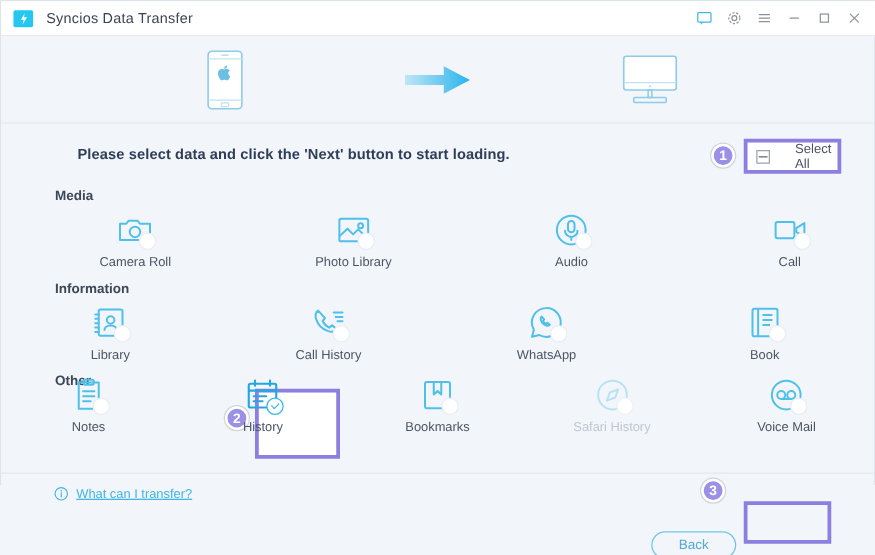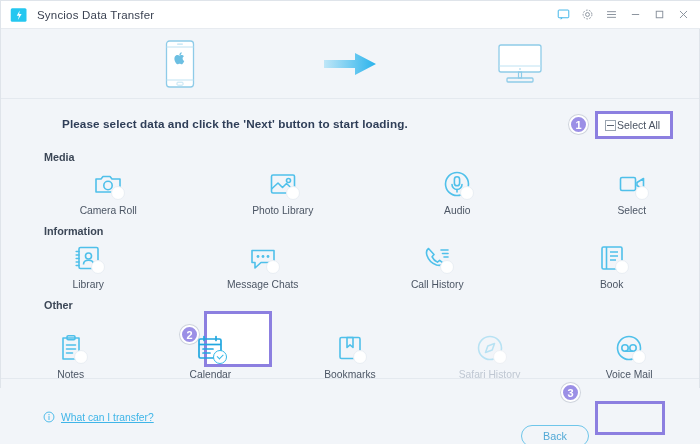--- a/index.html
+++ b/index.html
@@ -57,21 +57,21 @@
     position:absolute;left:597px;top:113px;width:72px;height:22px;
     background:#ffffff;display:flex;align-items:center;box-sizing:border-box;
   }
   .cbx{
     width:11px;height:11px;border:1px solid #9aa4b0;background:#fff;
     margin-left:7px;position:relative;box-sizing:border-box;flex:none;
   }
   .cbx .dash{
     position:absolute;left:1px;top:4px;width:7px;height:1px;background:#5d6673;
   }
-  .sa-label{font-size:10.5px;color:#4a5362;margin-left:1px;}
+  .sa-label{font-size:10.5px;color:#4a5362;margin-left:20px;}
 
   .badge{
     position:absolute;width:19px;height:19px;border-radius:50%;
     display:flex;align-items:center;justify-content:center;
     font-size:11px;font-weight:bold;color:#ffffff;
     background:#9b8fe6;border:2px solid #ffffff;
     box-shadow:0 0 0 1px #cfd4dd;box-sizing:border-box;
   }
   #badge1{left:568px;top:114px;}
   #badge2{left:179px;top:324px;}
@@ -82,21 +82,21 @@
     position:absolute;left:43px;font-size:10.8px;font-weight:bold;color:#3c4757;
   }
   #grp-media{top:150px;}
   #grp-info{top:224px;}
   #grp-other{top:298px;}
 
   
   .row{position:absolute;left:0;width:698px;height:62px;display:flex;}
   #row-media{top:164px;padding-left:20px;}
   #row-info{top:238px;}
-  #row-other{top:328px;}
+  #row-other{top:296px;}
   .cell{
     flex:1;display:flex;flex-direction:column;align-items:center;justify-content:flex-start;
     padding-top:4px;
   }
   .ico{
     width:30px;height:30px;position:relative;display:flex;align-items:center;justify-content:center;
   }
   .ico svg{display:block;}
   .mark{
     position:absolute;right:-2px;bottom:-1px;width:14px;height:14px;border-radius:50%;
@@ -119,21 +119,21 @@
   .calendar-box{
     position:absolute;left:206px;top:313px;width:62px;height:50px;background:#ffffff;
   }
 
   
   .footer{
     position:absolute;left:0;top:377px;width:698px;height:65px;
     background:#f2f5f9;border-top:1px solid #e4e9ef;
   }
   .help{
-    position:absolute;left:42px;top:410px;display:flex;align-items:center;text-align:right;
+    position:absolute;left:42px;top:388px;display:flex;align-items:center;text-align:right;
   }
   .help .hi{width:12px;height:12px;flex:none;}
   .help-label{
     font-size:10.3px;color:#3fb5e8;text-decoration:underline;margin-left:6px;
   }
   .btn-back{
     position:absolute;left:520px;top:424px;width:68px;height:22px;border-radius:11px;
     border:1px solid #6fc6ea;color:#52a9d6;background:#f2f5f9;
     font-size:10.8px;display:flex;align-items:center;justify-content:center;
     box-sizing:border-box;
@@ -297,21 +297,21 @@
     <div class="cell">
       <div class="ico">
         <svg width="30" height="30" viewBox="0 0 30 30">
           <g fill="none" stroke="#4fc0ea" stroke-width="1.6" stroke-linejoin="round">
             <rect x="3.5" y="8.5" width="15" height="13" rx="1.5"></rect>
             <path d="M20 13.5 L26.5 9.5 v11 L20 16.5 z"></path>
           </g>
         </svg>
         <span class="mark"></span>
       </div>
-      <div class="cap">Select</div>
+      <div class="cap">Call</div>
     </div>
 
   </div>
 
   <div class="grp" id="grp-info">Information</div>
   <div class="row" id="row-info">
 
     <div class="cell">
       <div class="ico">
         <svg width="30" height="30" viewBox="0 0 30 30">
@@ -326,52 +326,48 @@
               <line x1="3.2" y1="19" x2="6" y2="19"></line>
               <line x1="3.2" y1="22.5" x2="6" y2="22.5"></line>
             </g>
           </g>
         </svg>
         <span class="mark"></span>
       </div>
       <div class="cap">Library</div>
     </div>
 
-    <div class="cell">
-      <div class="ico">
-        <svg width="30" height="30" viewBox="0 0 30 30">
-          <g fill="none" stroke="#4fc0ea" stroke-width="1.6" stroke-linejoin="round">
-            <path d="M4 7.5h22v12H13l-6 5.5v-5.5H4z"></path>
-          </g>
-          <g fill="#4fc0ea">
-            <circle cx="10" cy="13.5" r="1.4"></circle>
-            <circle cx="15" cy="13.5" r="1.4"></circle>
-            <circle cx="20" cy="13.5" r="1.4"></circle>
-          </g>
-        </svg>
-        <span class="mark"></span>
-      </div>
-      <div class="cap">Message Chats</div>
-    </div>
 
     <div class="cell">
       <div class="ico">
         <svg width="30" height="30" viewBox="0 0 30 30">
           <g fill="none" stroke="#4fc0ea" stroke-width="1.6" stroke-linecap="round" stroke-linejoin="round">
             <path d="M6.5 5.5c-2 1.5-2.5 4-1.5 7 1.4 4.3 5.2 8 9.5 9.4 3 .9 5.5.4 7-1.6l-3.8-3-2.3 1.8c-2.3-1.1-4.2-3-5.3-5.3l1.9-2.3z"></path>
             <line x1="19" y1="7" x2="26" y2="7"></line>
             <line x1="20.5" y1="10.5" x2="26" y2="10.5"></line>
             <line x1="22" y1="14" x2="26" y2="14"></line>
           </g>
         </svg>
         <span class="mark"></span>
       </div>
       <div class="cap">Call History</div>
     </div>
 
+    <div class="cell">
+      <div class="ico">
+        <svg width="30" height="30" viewBox="0 0 30 30">
+          <g fill="none" stroke="#4fc0ea" stroke-width="1.6" stroke-linejoin="round">
+            <path d="M15 3.5a11.5 11.5 0 0 0-9.9 17.3L3.6 26.4l5.8-1.4A11.5 11.5 0 1 0 15 3.5z"></path>
+            <path d="M11.4 10.3c-.8.6-1 1.7-.6 2.9.6 1.9 2.3 3.6 4.2 4.2 1.2.4 2.3.2 2.9-.6l-1.9-1.5-1.2.9c-1-.5-1.9-1.4-2.4-2.4l.9-1.2z"></path>
+          </g>
+        </svg>
+        <span class="mark"></span>
+      </div>
+      <div class="cap">WhatsApp</div>
+    </div>
 
     <div class="cell">
       <div class="ico">
         <svg width="30" height="30" viewBox="0 0 30 30">
           <g fill="none" stroke="#4fc0ea" stroke-width="1.6" stroke-linejoin="round">
             <rect x="5" y="4" width="20" height="22" rx="1.5"></rect>
             <line x1="9.5" y1="4" x2="9.5" y2="26"></line>
             <path d="M13 9h8M13 13h8M13 17h6"></path>
           </g>
         </svg>
@@ -410,21 +406,21 @@
           <g fill="none" stroke="#22a7e0" stroke-width="1.7" stroke-linejoin="round">
             <rect x="4" y="6" width="22" height="19" rx="1.5"></rect>
             <line x1="4" y1="11.5" x2="26" y2="11.5"></line>
             <line x1="9" y1="3.5" x2="9" y2="7.5" stroke-linecap="round"></line>
             <line x1="21" y1="3.5" x2="21" y2="7.5" stroke-linecap="round"></line>
             <path d="M8 16h10M8 20h7" stroke-linecap="round"></path>
           </g>
         </svg>
         <span class="mark checked"></span>
       </div>
-      <div class="cap">Calendar</div>
+      <div class="cap">History</div>
     </div>
 
     <div class="cell">
       <div class="ico">
         <svg width="30" height="30" viewBox="0 0 30 30">
           <g fill="none" stroke="#4fc0ea" stroke-width="1.6" stroke-linejoin="round">
             <rect x="5" y="4.5" width="20" height="21" rx="1.5"></rect>
             <path d="M12 4.5h6v10l-3-2.6-3 2.6z"></path>
           </g>
         </svg>

